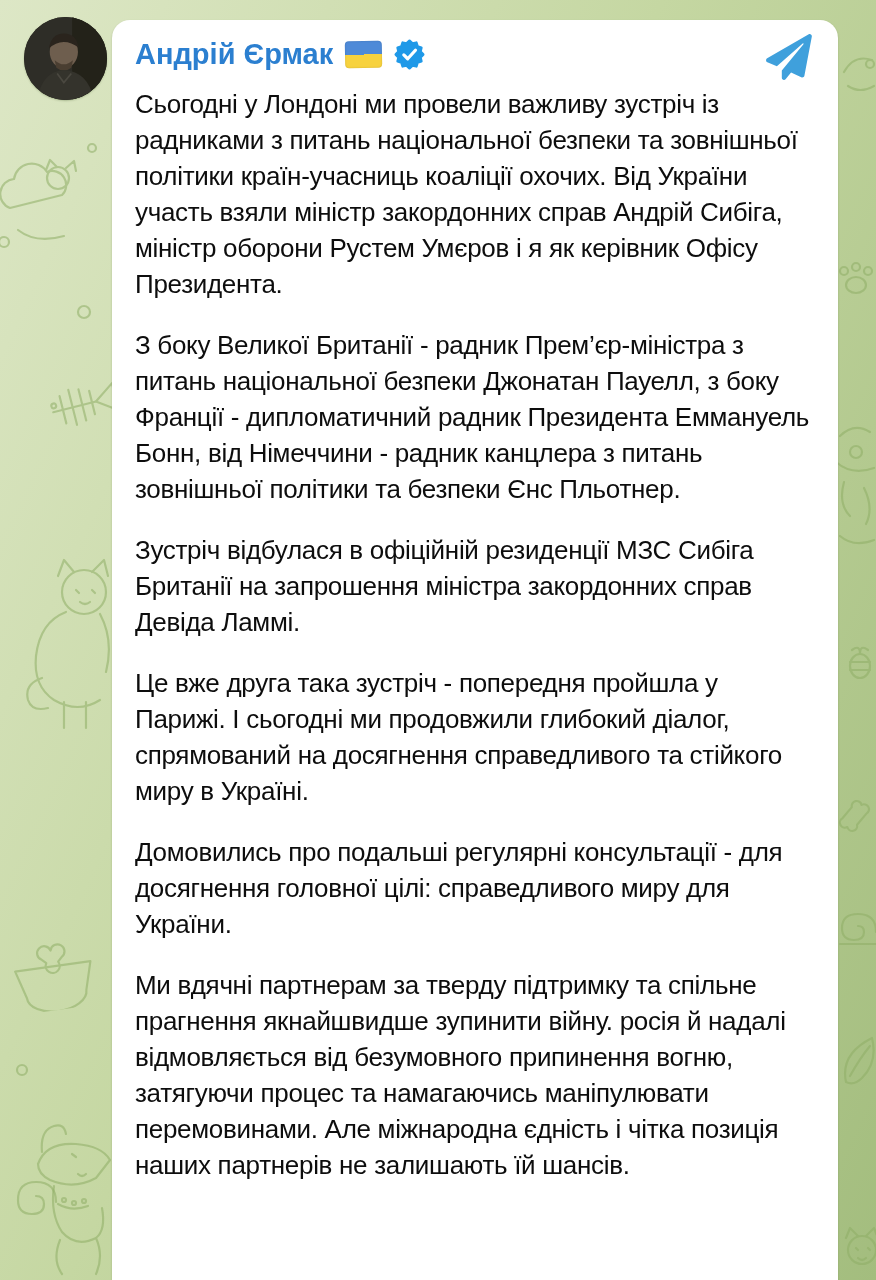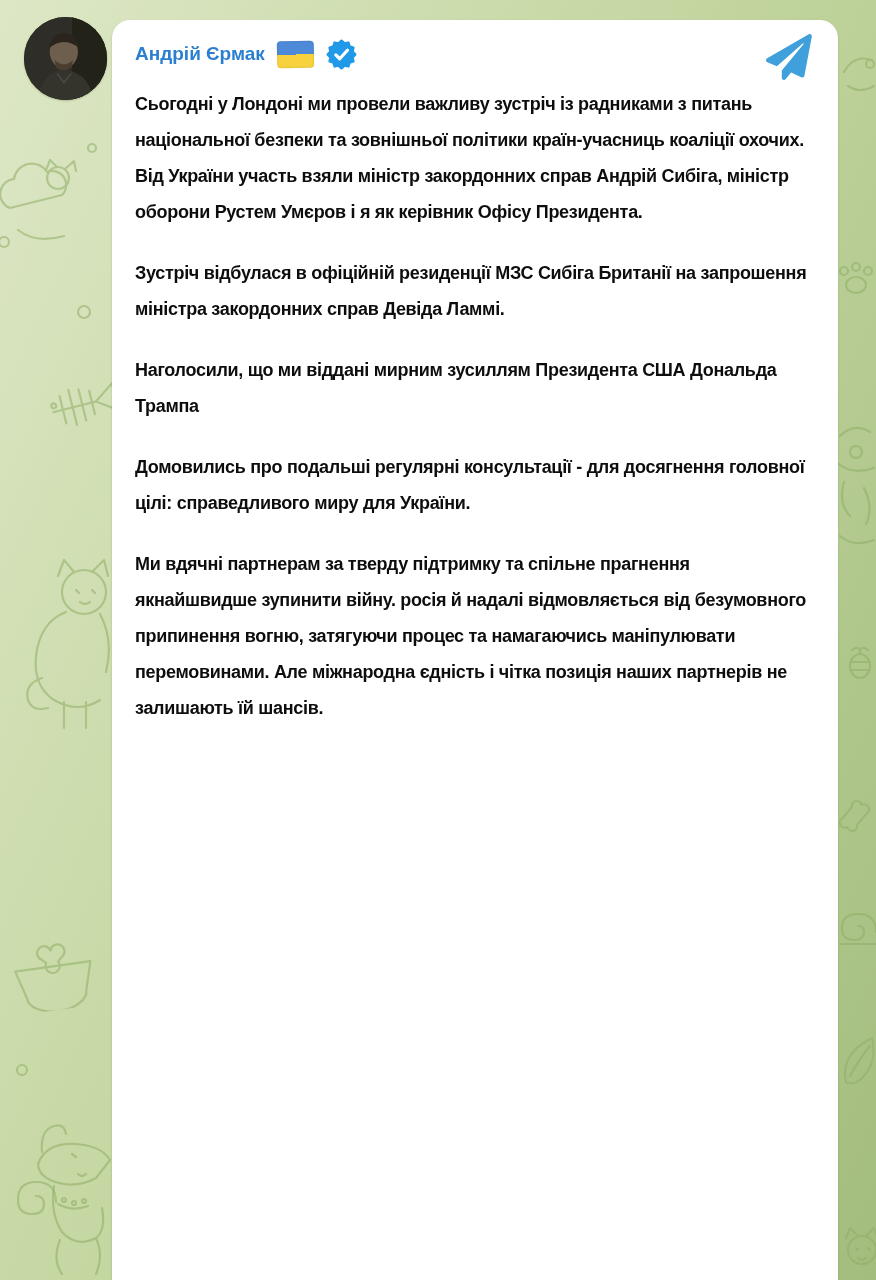--- a/index.html
+++ b/index.html
@@ -31,40 +31,39 @@
   }
   .avatar{
     position:absolute;left:24px;top:17px;width:83px;height:83px;border-radius:50%;
     overflow:hidden;background:#2e2d26;box-shadow:0 1px 2px rgba(62,85,36,.3);cursor:pointer;
   }
   .avatar svg{display:block;width:100%;height:100%;}
   .header-row{
     display:flex;align-items:center;gap:12px;padding-left:11px;height:38px;
   }
   .channel-name{
-    color:var(--name-blue);font-weight:bold;font-size:19px;line-height:34px;
+    color:var(--name-blue);font-weight:bold;font-size:29px;line-height:34px;
     white-space:nowrap;cursor:pointer;
   }
   .flag{
     width:37px;height:27px;border-radius:4px;flex:0 0 auto;
     background:linear-gradient(var(--flag-blue) 0 50%,var(--flag-yellow) 50% 100%);
     box-shadow:inset 0 0 2px rgba(0,0,0,.18);
     transform:rotate(-1deg);
   }
   .badge{width:31px;height:31px;flex:0 0 auto;}
   .badge svg{display:block;width:100%;height:100%;}
   .plane{
     position:absolute;top:14px;right:26px;width:46px;height:46px;cursor:pointer;
   }
   .plane svg{display:block;width:100%;height:100%;fill:var(--plane-blue);}
   .post{padding:0 11px;margin-top:13px;}
   .post p{
-    margin:0 0 25px 0;font-size:18px;line-height:36px;color:var(--text);
+    margin:0 0 25px 0;font-size:26px;line-height:36px;color:var(--text);
     letter-spacing:-0.3px;
-    font-weight:bold;
   }
 </style>
 </head>
 <body>
 
 <div class="wallpaper">
 
   <div class="doodle" style="left:-12px;top:112px;">
     <svg width="130" height="150" viewBox="0 0 130 150">
       <path d="M22 96 a15 15 0 0 1 4-29 a18 18 0 0 1 33-7 a14 14 0 0 1 15 23 z"></path>
@@ -208,18 +207,19 @@
   </div>
 
   <div class="plane">
     <svg viewBox="0 0 512 512">
       <path d="M476 3.2L12.9 270.9c-18 10.4-15.8 35.6 2.2 43.2L121 358.4l287.3-253.2c5.5-4.9 13.3 2.6 8.6 8.3L176 407v80.5c0 23.4 28.3 32.9 41.9 15.8l60.9-74.9 114.2 52.8c14.2 6.6 31-1.2 34.4-16.7L509.6 30.2c4.4-19.8-16.2-36.1-33.6-27z"></path>
     </svg>
   </div>
 
   <div class="post">
     <p>Сьогодні у Лондоні ми провели важливу зустріч із радниками з питань національної безпеки та зовнішньої політики країн-учасниць коаліції охочих. Від України участь взяли міністр закордонних справ Андрій Сибіга, міністр оборони Рустем Умєров і я як керівник Офісу Президента.</p>
+    <p>З боку Великої Британії - радник Прем’єр-міністра з питань національної безпеки Джонатан Пауелл, з боку Франції - дипломатичний радник Президента Еммануель Бонн, від Німеччини - радник канцлера з питань зовнішньої політики та безпеки Єнс Пльотнер.</p>
     <p>Зустріч відбулася в офіційній резиденції МЗС Сибіга Британії на запрошення міністра закордонних справ Девіда Ламмі.</p>
-    <p>Наголосили, що ми віддані мирним зусиллям Президента США Дональда Трампа</p>
+    <p>Це вже друга така зустріч - попередня пройшла у Парижі. І сьогодні ми продовжили глибокий діалог, спрямований на досягнення справедливого та стійкого миру в Україні.</p>
     <p>Домовились про подальші регулярні консультації - для досягнення головної цілі: справедливого миру для України.</p>
     <p>Ми вдячні партнерам за тверду підтримку та спільне прагнення якнайшвидше зупинити війну. росія й надалі відмовляється від безумовного припинення вогню, затягуючи процес та намагаючись маніпулювати перемовинами. Але міжнародна єдність і чітка позиція наших партнерів не залишають їй шансів.</p>
   </div>
 </div>
 
 </body></html>

